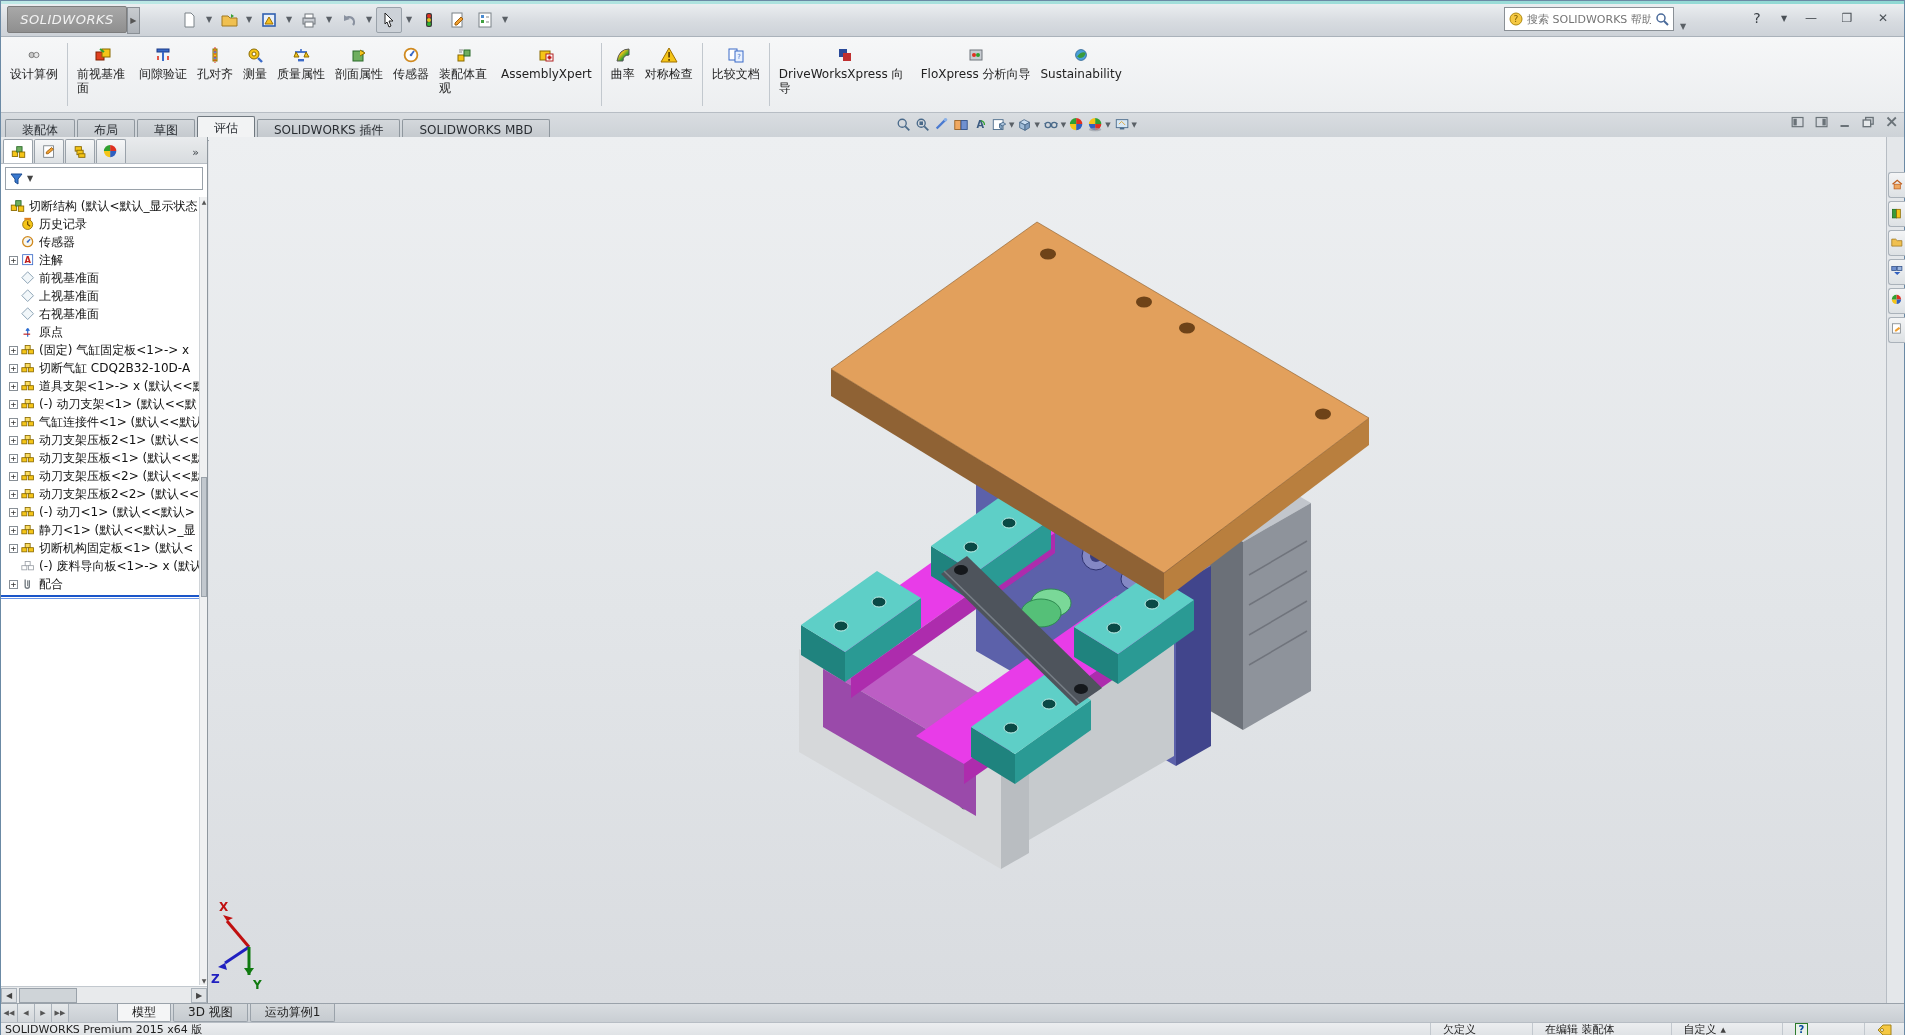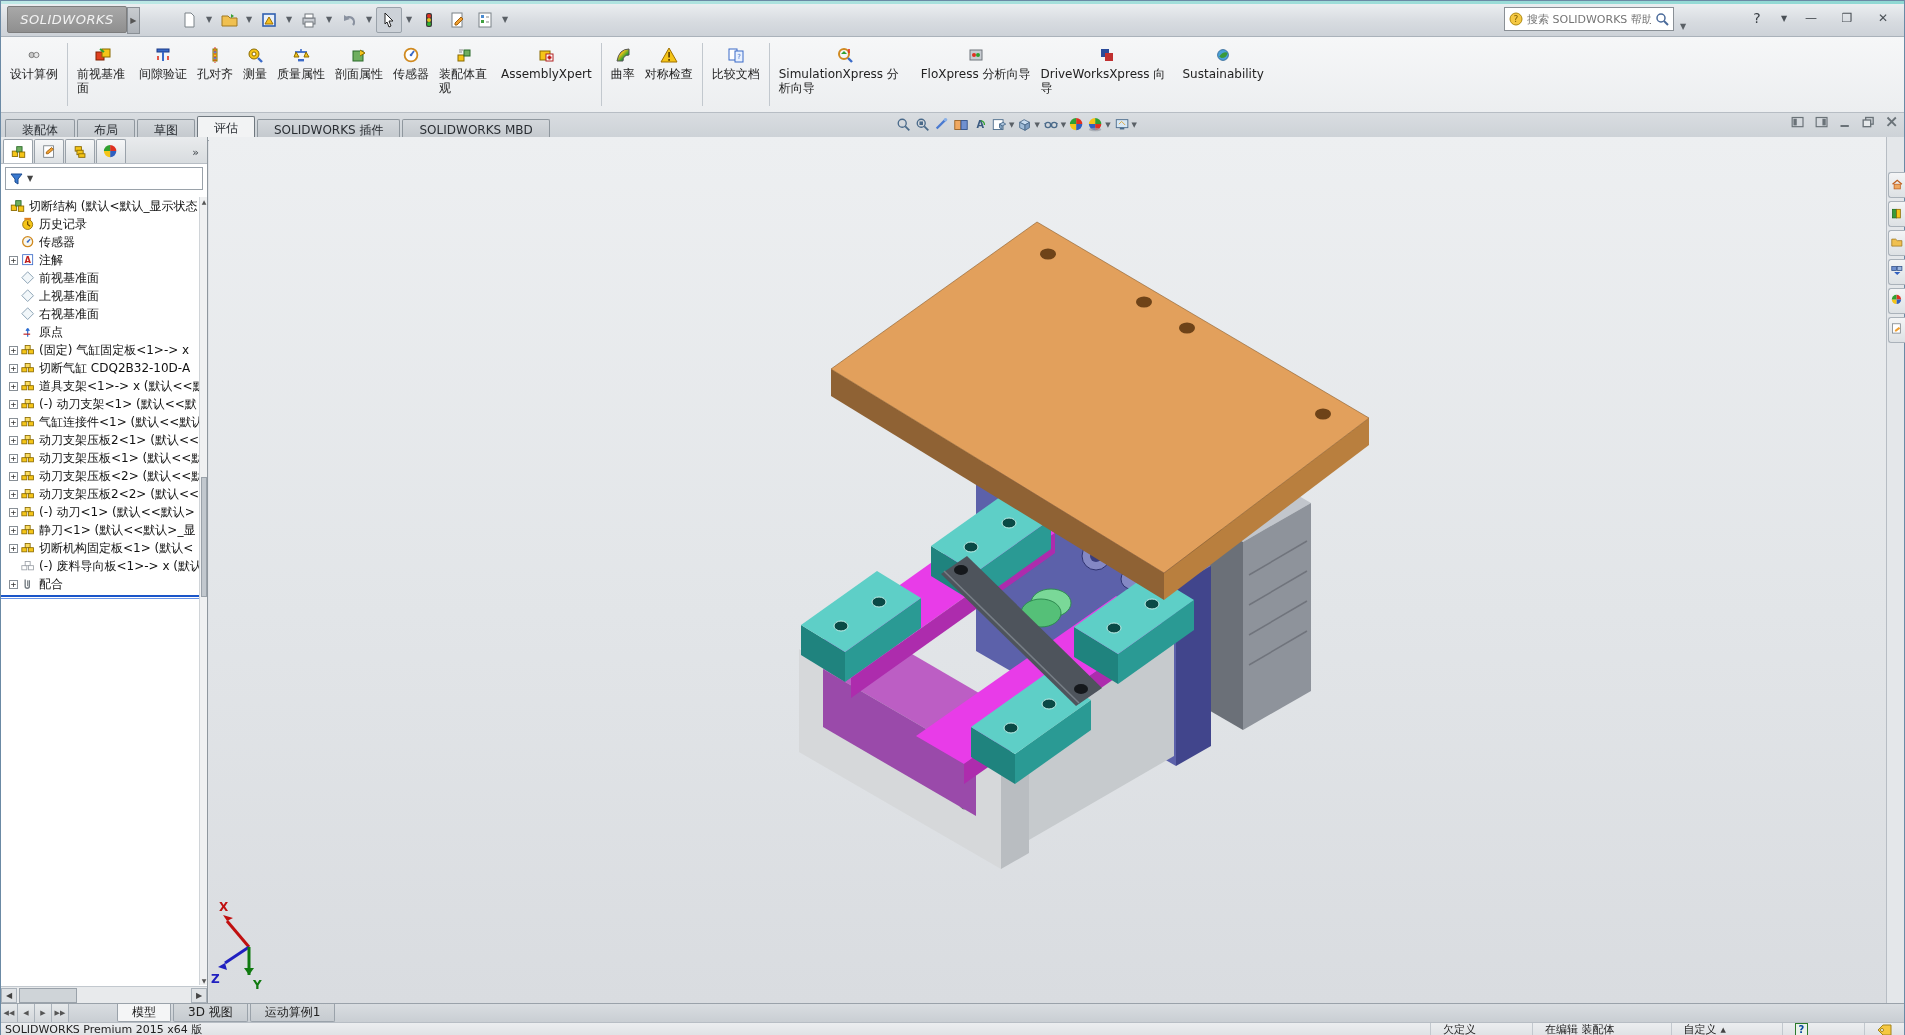--- a/index.html
+++ b/index.html
@@ -375,46 +375,35 @@
             <rect x="8" y="5" width="8" height="11" fill="#eaf2ff" stroke="#3a6ac8"></rect>
             <text x="12" y="13" font-size="7" fill="#3a6ac8" text-anchor="middle">?</text>
           </svg>
         </span>
         <div class="clabel">比较文档</div>
       </div>
       <div class="cmd-sep"></div>
       <div class="cmd-btn wide">
         <span class="cicon icon">
           <svg width="18" height="18" viewBox="0 0 18 18">
-            <circle cx="8" cy="8" r="5" fill="none" stroke="#d08a20" stroke-width="2"></circle>
-            <path d="M12 12l4 4" stroke="#3a6ac8" stroke-width="2.4"></path>
-            <path d="M5 8l3-3 3 3" fill="#30a030"></path>
-            <line x1="13" y1="3" x2="13" y2="7" stroke="#e03020" stroke-width="1.6"></line>
-          </svg>
-        </span>
-        <div class="clabel">SimulationXpress 分析向导</div>
+            <rect x="3" y="3" width="8" height="8" fill="#2a4a9a"></rect>
+            <rect x="7" y="7" width="8" height="8" fill="#c03030"></rect>
+          </svg>
+        </span>
+        <div class="clabel">DriveWorksXpress 向导</div>
       </div>
       <div class="cmd-btn wide">
         <span class="cicon icon">
           <svg width="18" height="18" viewBox="0 0 18 18">
             <rect x="3" y="4" width="12" height="10" fill="#c8ccd2" stroke="#70767c"></rect>
             <circle cx="7" cy="9" r="2" fill="#e03020"></circle>
             <circle cx="11" cy="9" r="2" fill="#30a030"></circle>
           </svg>
         </span>
         <div class="clabel">FloXpress 分析向导</div>
-      </div>
-      <div class="cmd-btn wide">
-        <span class="cicon icon">
-          <svg width="18" height="18" viewBox="0 0 18 18">
-            <rect x="3" y="3" width="8" height="8" fill="#2a4a9a"></rect>
-            <rect x="7" y="7" width="8" height="8" fill="#c03030"></rect>
-          </svg>
-        </span>
-        <div class="clabel">DriveWorksXpress 向导</div>
       </div>
       <div class="cmd-btn wide">
         <span class="cicon icon">
           <svg width="18" height="14" viewBox="0 0 18 18">
             <circle cx="9" cy="9" r="7" fill="#4aa0d8" stroke="#2a6090"></circle>
             <path d="M4 11q5-7 11-5-1 7-8 7z" fill="#3a9a3a"></path>
           </svg>
         </span>
         <div class="clabel">Sustainability</div>
       </div>

